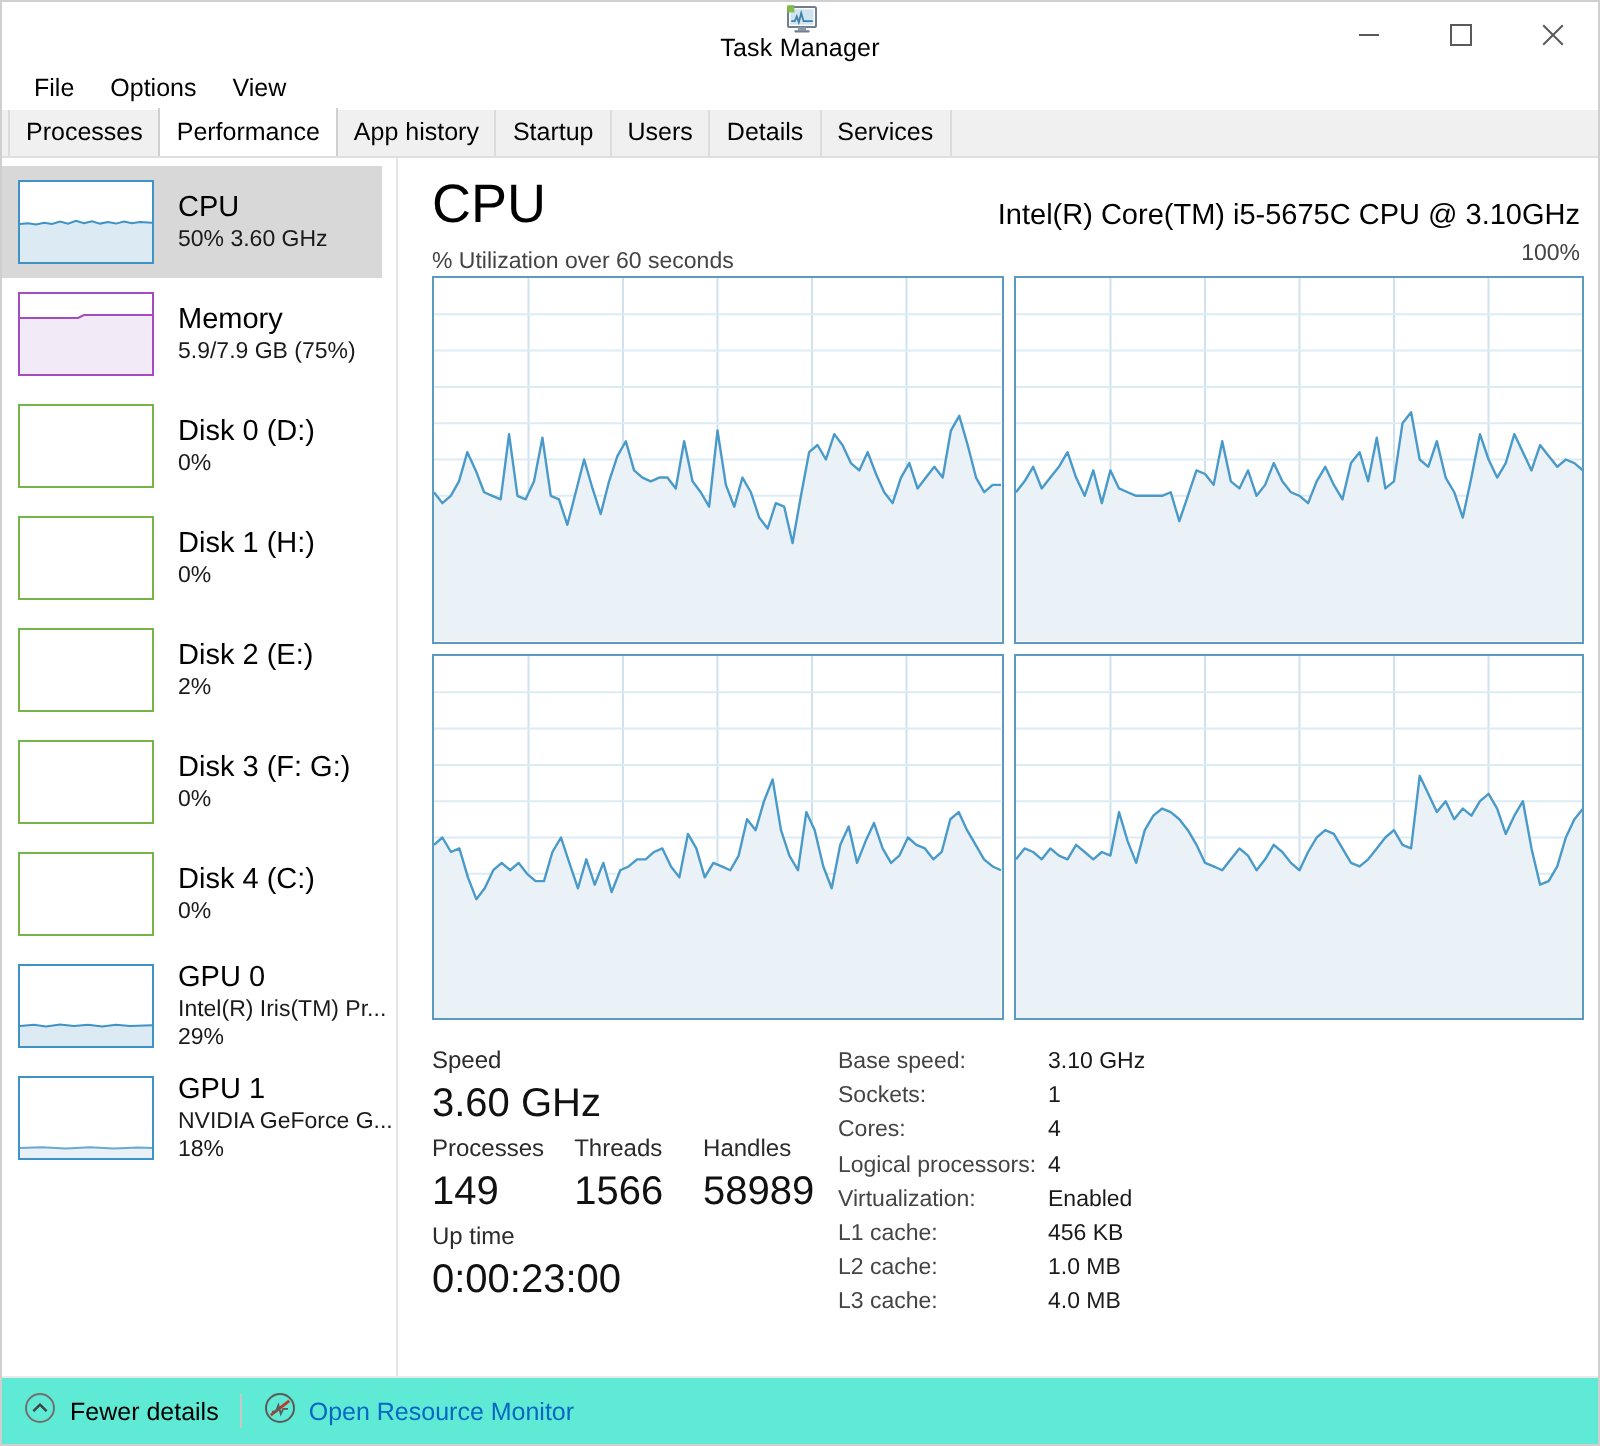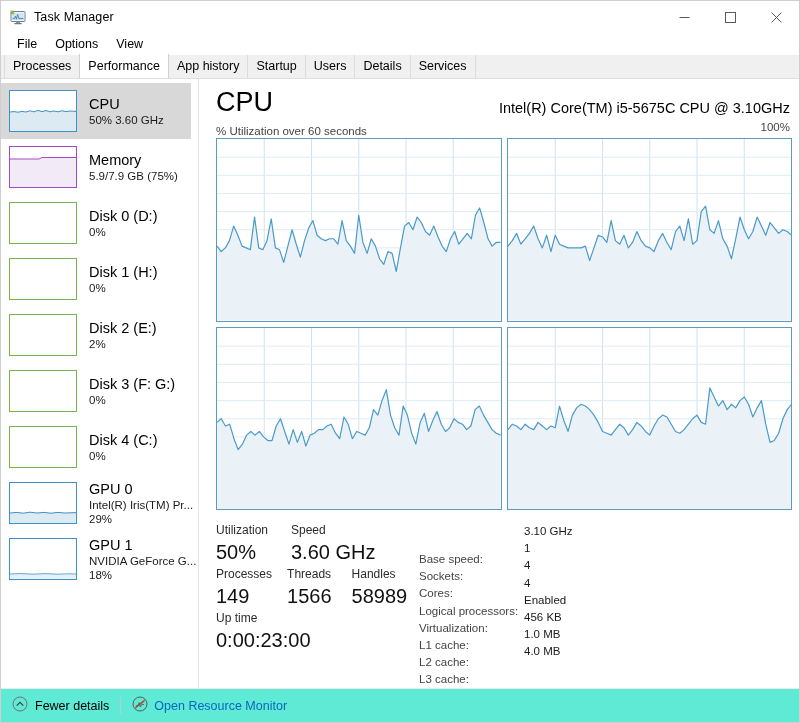--- a/index.html
+++ b/index.html
@@ -19,20 +19,21 @@
     overflow: hidden;
   }
 
   
   #titlebar {
     position: relative;
     height: 32px;
     background: #ffffff;
     display: flex;
     align-items: center;
+    flex-direction: column;
   }
   #app-icon {
     width: 16px; height: 16px;
     margin-left: 9px; margin-right: 8px;
     flex: 0 0 auto;
   }
   #title-text {
     font-size: 12.5px;
     color: #000000;
     letter-spacing: 0.1px;
@@ -236,21 +237,21 @@
     font-weight: 400;
   }
   .sw1 { width: 75px; }
   .sw2 { width: 68px; }
   .sw3 { width: 68px; }
   #stats-right {
     position: absolute;
     left: 203px; top: 2px;
     display: flex;
   }
-  #spec-labels { width: 105px; margin-top: 28px; }
+  #spec-labels { width: 105px; }
   #spec-values { }
   .spec-label {
     font-size: 11.5px;
     color: #444444;
     line-height: 17.2px;
     white-space: nowrap;
   }
   .spec-value {
     font-size: 11.5px;
     color: #1a1a1a;
@@ -560,24 +561,20 @@
               <path d="M0.0 102.5 L4.3 97.0 L8.6 98.8 L12.9 102.5 L17.2 97.0 L21.5 100.6 L25.8 102.5 L30.1 95.2 L34.4 98.8 L38.7 102.5 L43.0 98.8 L47.3 100.6 L51.6 78.7 L55.9 93.3 L60.2 104.3 L64.5 87.8 L68.8 80.5 L73.2 76.9 L77.5 78.7 L81.8 82.3 L86.1 87.8 L90.4 95.2 L94.7 104.3 L99.0 106.1 L103.3 108.0 L107.6 102.5 L111.9 97.0 L116.2 100.6 L120.5 108.0 L124.8 102.5 L129.1 95.2 L133.4 98.8 L137.7 104.3 L142.0 108.0 L146.3 98.8 L150.6 91.5 L154.9 87.8 L159.2 89.7 L163.5 97.0 L167.8 104.3 L172.1 106.1 L176.4 102.5 L180.7 97.0 L185.0 91.5 L189.3 87.8 L193.6 95.2 L197.9 97.0 L202.2 60.4 L206.5 69.5 L210.8 78.7 L215.2 73.2 L219.5 82.3 L223.8 76.9 L228.1 80.5 L232.4 73.2 L236.7 69.5 L241.0 76.9 L245.3 89.7 L249.6 80.5 L253.9 73.2 L258.2 97.0 L262.5 115.3 L266.8 113.5 L271.1 106.1 L275.4 91.5 L279.7 82.3 L284.0 76.9 L284 183 L0 183 Z" fill="#eaf2f8"></path>
               <path d="M0.0 102.5 L4.3 97.0 L8.6 98.8 L12.9 102.5 L17.2 97.0 L21.5 100.6 L25.8 102.5 L30.1 95.2 L34.4 98.8 L38.7 102.5 L43.0 98.8 L47.3 100.6 L51.6 78.7 L55.9 93.3 L60.2 104.3 L64.5 87.8 L68.8 80.5 L73.2 76.9 L77.5 78.7 L81.8 82.3 L86.1 87.8 L90.4 95.2 L94.7 104.3 L99.0 106.1 L103.3 108.0 L107.6 102.5 L111.9 97.0 L116.2 100.6 L120.5 108.0 L124.8 102.5 L129.1 95.2 L133.4 98.8 L137.7 104.3 L142.0 108.0 L146.3 98.8 L150.6 91.5 L154.9 87.8 L159.2 89.7 L163.5 97.0 L167.8 104.3 L172.1 106.1 L176.4 102.5 L180.7 97.0 L185.0 91.5 L189.3 87.8 L193.6 95.2 L197.9 97.0 L202.2 60.4 L206.5 69.5 L210.8 78.7 L215.2 73.2 L219.5 82.3 L223.8 76.9 L228.1 80.5 L232.4 73.2 L236.7 69.5 L241.0 76.9 L245.3 89.7 L249.6 80.5 L253.9 73.2 L258.2 97.0 L262.5 115.3 L266.8 113.5 L271.1 106.1 L275.4 91.5 L279.7 82.3 L284.0 76.9" fill="none" stroke="#4a9ac9" stroke-width="1.2" stroke-linejoin="round"></path>
             </svg>
         </div>
       </div>
 
       <div id="stats">
 
         <div id="stats-left">
           <div class="stat-row">
-            <div class="stat-block sw1">
-              <div class="stat-label">Utilization</div>
-              <div class="stat-value">50%</div>
-            </div>
             <div class="stat-block">
               <div class="stat-label">Speed</div>
               <div class="stat-value">3.60 GHz</div>
             </div>
           </div>
           <div class="stat-row">
             <div class="stat-block sw1">
               <div class="stat-label">Processes</div>
               <div class="stat-value">149</div>
             </div>

